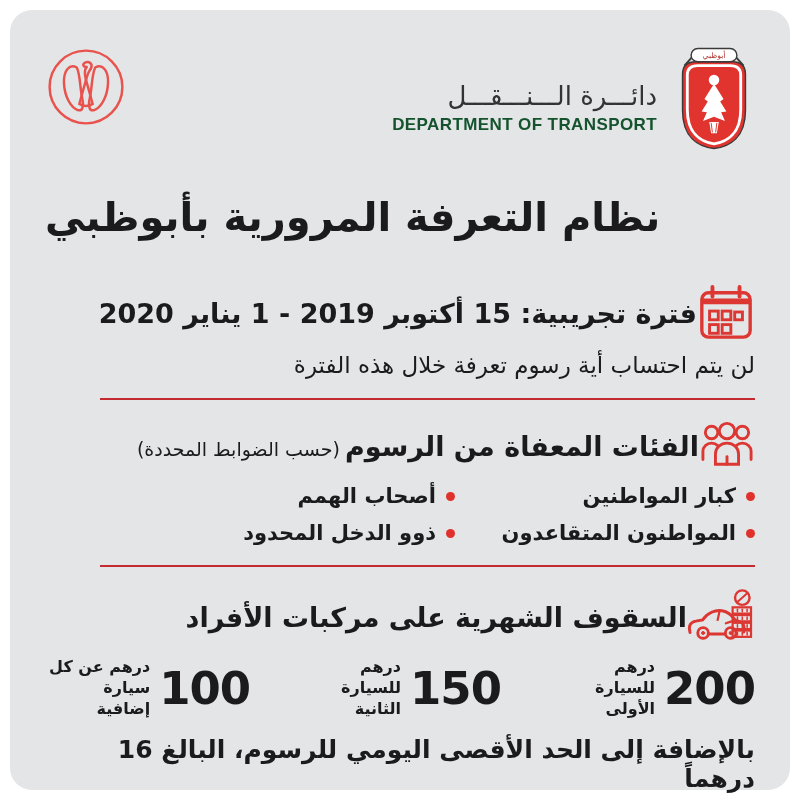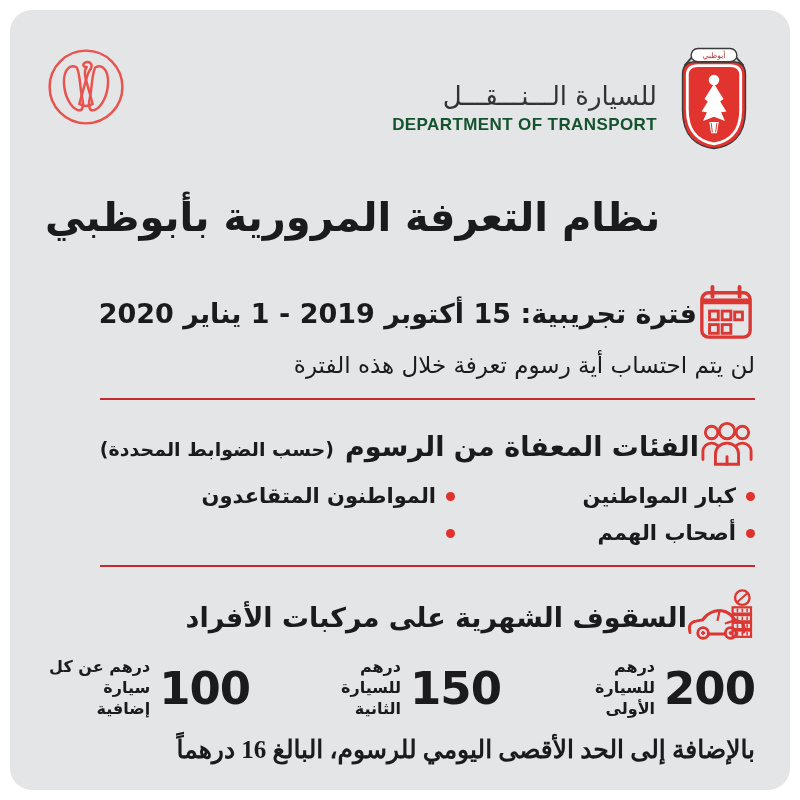--- a/index.html
+++ b/index.html
@@ -15,35 +15,35 @@
   .dot-ar{font-size:26px;color:#333;direction:rtl;line-height:1.2;}
   .dot-en{font-family:"Liberation Sans",sans-serif;font-weight:bold;font-size:17px;
           color:#14532d;letter-spacing:.4px;margin-top:3px;}
   
   .title{margin-top:40px;text-align:left;font-size:40px;font-weight:bold;line-height:1.15;}
   
   .sec-row{display:flex;align-items:center;margin-top:44px;}
   .sec-row.tight{margin-top:20px;}
   .sec-icon{flex:0 0 auto;}
   .h2{font-size:27px;font-weight:bold;}
-  .qualifier{font-size:19px;font-weight:bold;margin-right:6px;}
+  .qualifier{font-size:19px;font-weight:normal;margin-right:0;}
   .note{font-size:23px;margin-top:10px;text-align:right;}
   .divider{border:none;border-top:2px solid #c32b30;margin:20px 0 0 55px;}
   
   .bullets{display:grid;grid-template-columns:300px 1fr;row-gap:13px;margin-top:12px;}
   .bullet{display:flex;align-items:center;gap:10px;}
   .dot{width:9px;height:9px;border-radius:50%;background:#e0322d;flex:0 0 auto;}
   .bullet span.b-label{font-size:21px;font-weight:bold;}
   
   .tiers{display:flex;gap:40px;margin-top:10px;align-items:center;}
   .tier{display:flex;align-items:center;gap:9px;}
   .amount{font-size:45px;font-weight:bold;letter-spacing:-1px;line-height:1;}
   .tier-label{display:flex;flex-direction:column;font-size:16px;font-weight:bold;
               line-height:1.3;}
-  .footnote{font-size:25px;font-weight:bold;margin-top:16px;text-align:right;font-family:Liberation Serif, serif;}
+  .footnote{font-size:25px;font-weight:bold;margin-top:16px;text-align:right;}
   svg{display:block;}
 </style>
 </head>
 <body>
 
 <div class="page">
   <div class="card">
 
     <div class="header">
       <svg class="brand-circle" viewBox="0 0 80 80" fill="none" stroke="#e8534e" stroke-width="2.4" stroke-linecap="round">
@@ -51,21 +51,21 @@
         <path d="M31,21 C24,17 18,24 18.5,36 C19,49 25,60 32,62.5 C36.5,64 38,59 36.5,52 C34,41 34.5,28 31,21 Z"></path>
         <path d="M49,21 C56,17 62,24 61.5,36 C61,49 55,60 48,62.5 C43.5,64 42,59 43.5,52 C46,41 45.5,28 49,21 Z"></path>
         <path d="M40,33 L46.5,56.5 C42.5,59 37.5,59 33.5,56.5 Z"></path>
         <path d="M40,33 C38.3,27 38.3,23.5 40.5,20.5"></path>
         <path d="M40,33 C41.5,27.5 42.5,24.5 44.8,22"></path>
         <path d="M44.8,22 C47,17.5 43,14 38.8,16.3 C36.3,17.8 37.2,20.6 40.5,20.5"></path>
       </svg>
 
       <div class="dot-lockup">
         <div class="dot-text">
-          <div class="dot-ar">للسيارة الـــنـــقـــل</div>
+          <div class="dot-ar">دائـــرة الـــنـــقـــل</div>
           <div class="dot-en">DEPARTMENT OF TRANSPORT</div>
         </div>
         <svg width="82" height="110" viewBox="0 0 86 112">
           <path d="M10,30 C10,20 16,17 24,17 L62,17 C70,17 76,20 76,30 L76,68 C76,96 60,106 43,108 C26,106 10,96 10,68 Z" fill="#e1342f" stroke="#3a3a3a" stroke-width="1.5"></path>
           <path d="M15,31 C15,23 20,21 26,21 L60,21 C66,21 71,23 71,31 L71,67 C71,92 57,101 43,103 C29,101 15,92 15,67 Z" fill="none" stroke="#ffffff" stroke-width="3"></path>
           <line x1="20" y1="12" x2="12" y2="21" stroke="#3a3a3a" stroke-width="2"></line>
           <line x1="66" y1="12" x2="74" y2="21" stroke="#3a3a3a" stroke-width="2"></line>
           <rect x="19" y="3" width="48" height="14" rx="7" fill="#ffffff" stroke="#3a3a3a" stroke-width="1.5"></rect>
           <text x="43" y="13" font-size="8" text-anchor="middle" fill="#b0322e">أبوظبي</text>
           <circle cx="43" cy="36" r="5.5" fill="#ffffff"></circle>
@@ -112,28 +112,29 @@
         <span class="qualifier">(حسب الضوابط المحددة)</span>
       </div>
     </div>
     <div class="bullets">
       <div class="bullet">
         <span class="dot"></span>
         <span class="b-label">كبار المواطنين</span>
       </div>
       <div class="bullet">
         <span class="dot"></span>
+        <span class="b-label">أصحاب الهمم</span>
+      </div>
+      <div class="bullet">
+        <span class="dot"></span>
         <span class="b-label">المواطنون المتقاعدون</span>
       </div>
       <div class="bullet">
         <span class="dot"></span>
-        <span class="b-label">أصحاب الهمم</span>
-      </div>
-      <div class="bullet">
-        <span class="dot"></span>
+        <span class="b-label">ذوو الدخل المحدود</span>
       </div>
     </div>
 
     <hr class="divider">
 
     <div class="sec-row tight">
       <svg class="sec-icon" width="68" height="60" viewBox="0 0 70 62" fill="none" stroke="#dc3732" stroke-linecap="round">
         <circle cx="57" cy="11" r="7.5" stroke-width="2.5"></circle>
         <line x1="52.5" y1="15" x2="61.5" y2="7" stroke-width="2"></line>
         <rect x="47" y="21" width="19" height="6.5" stroke-width="2.3"></rect>

